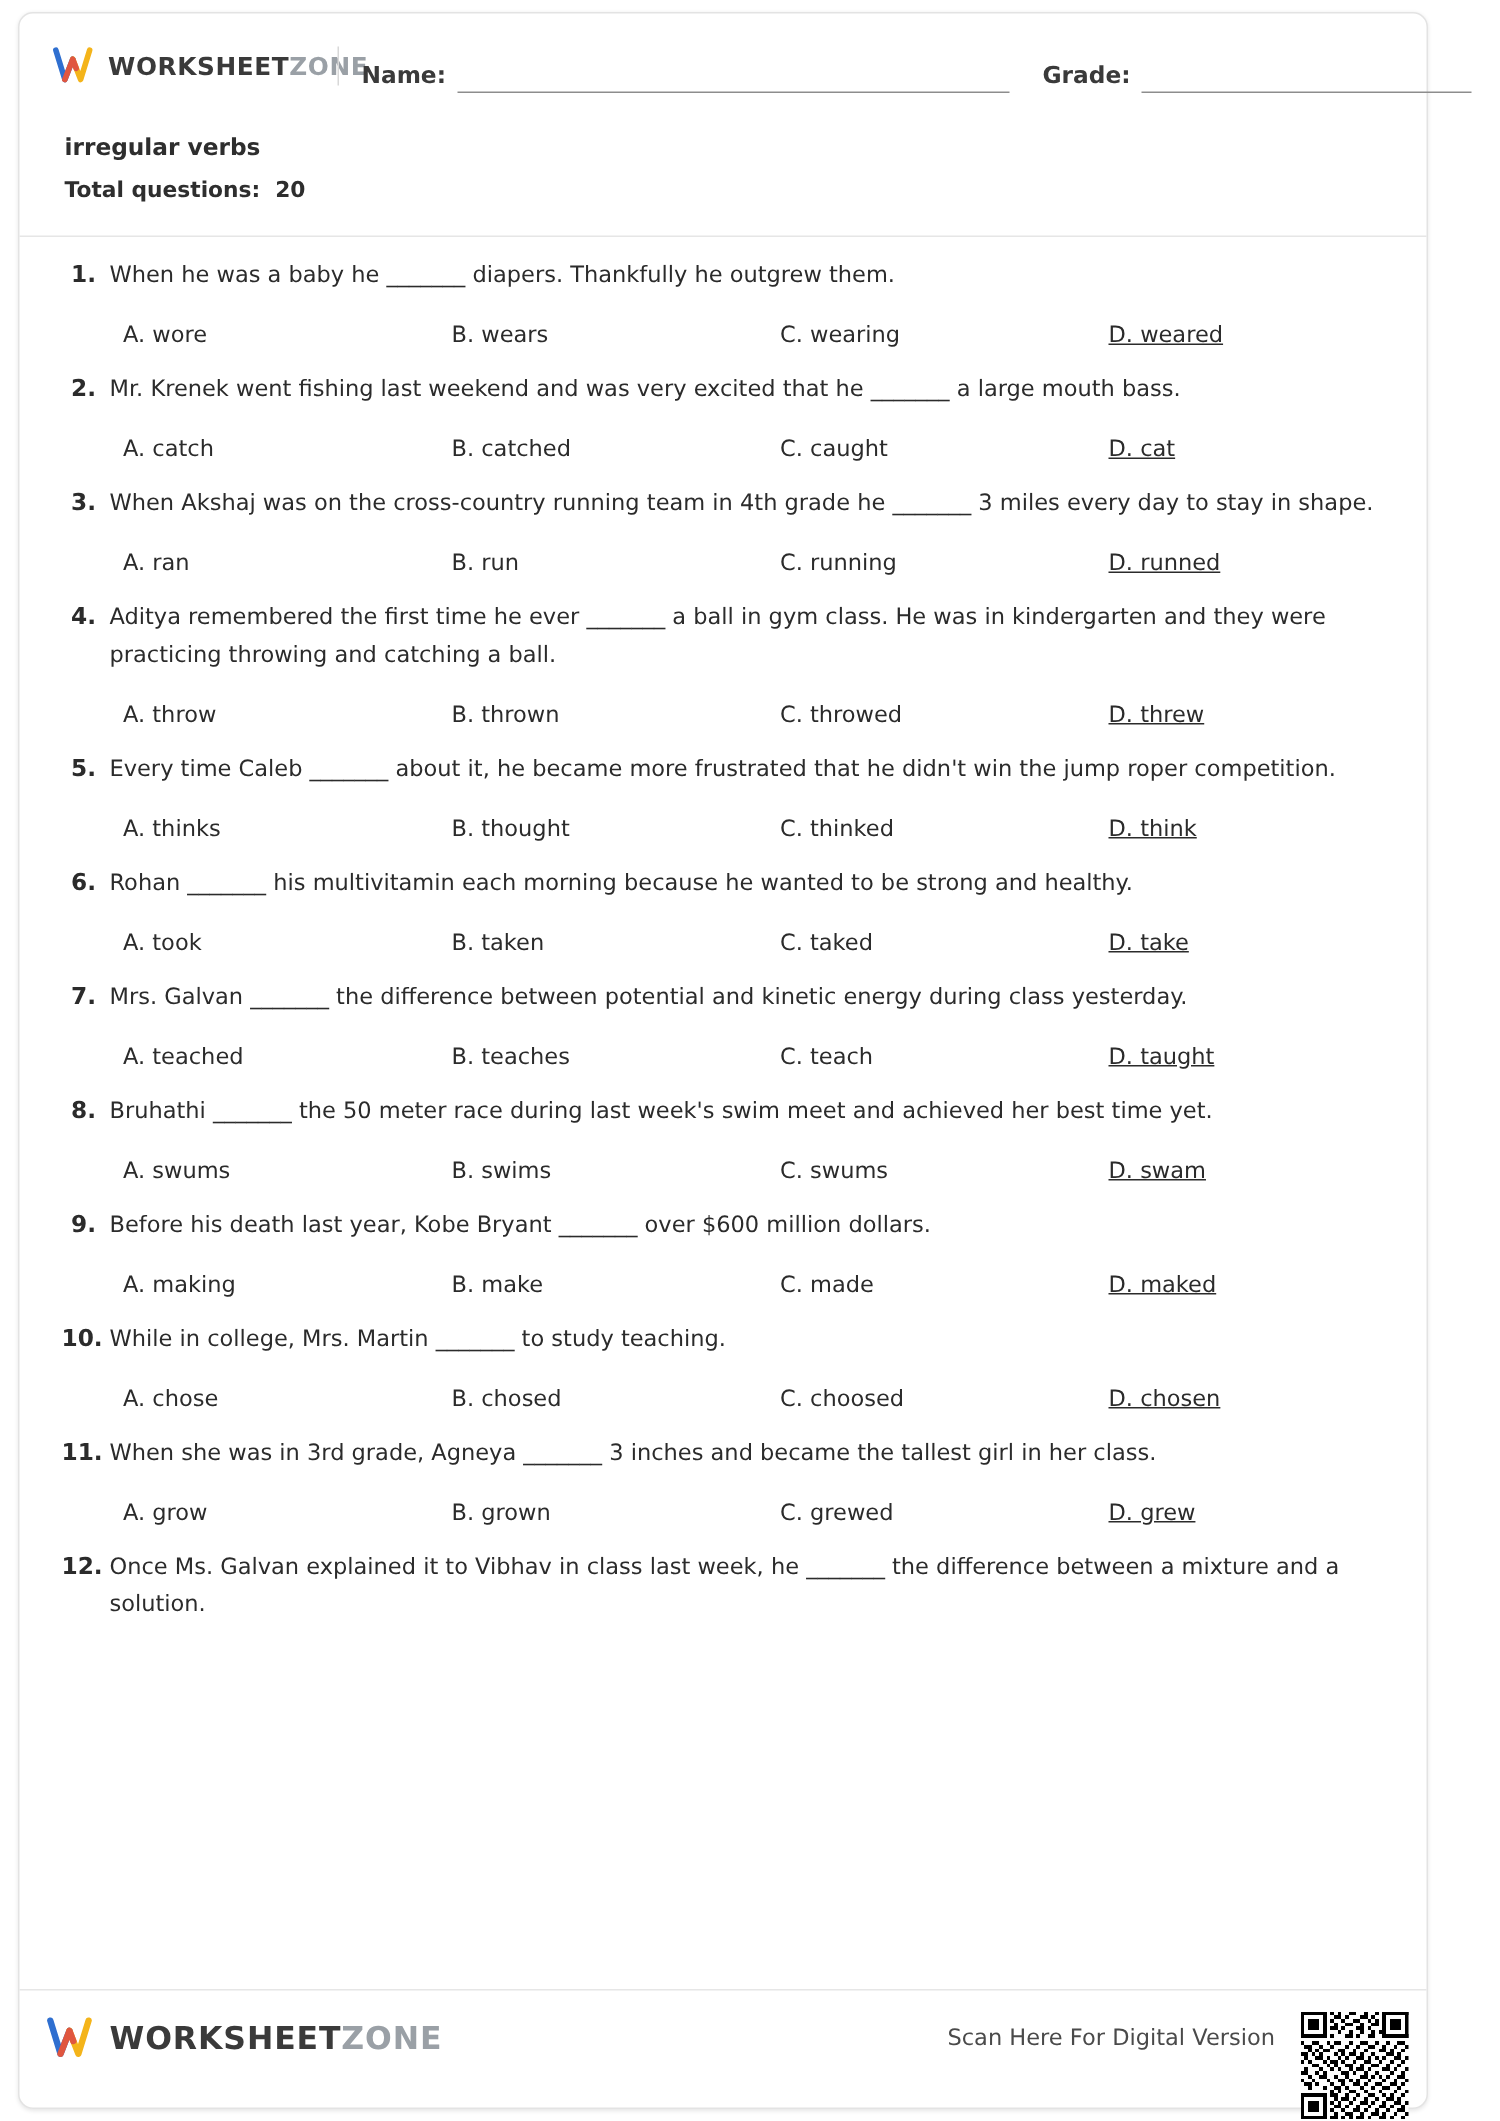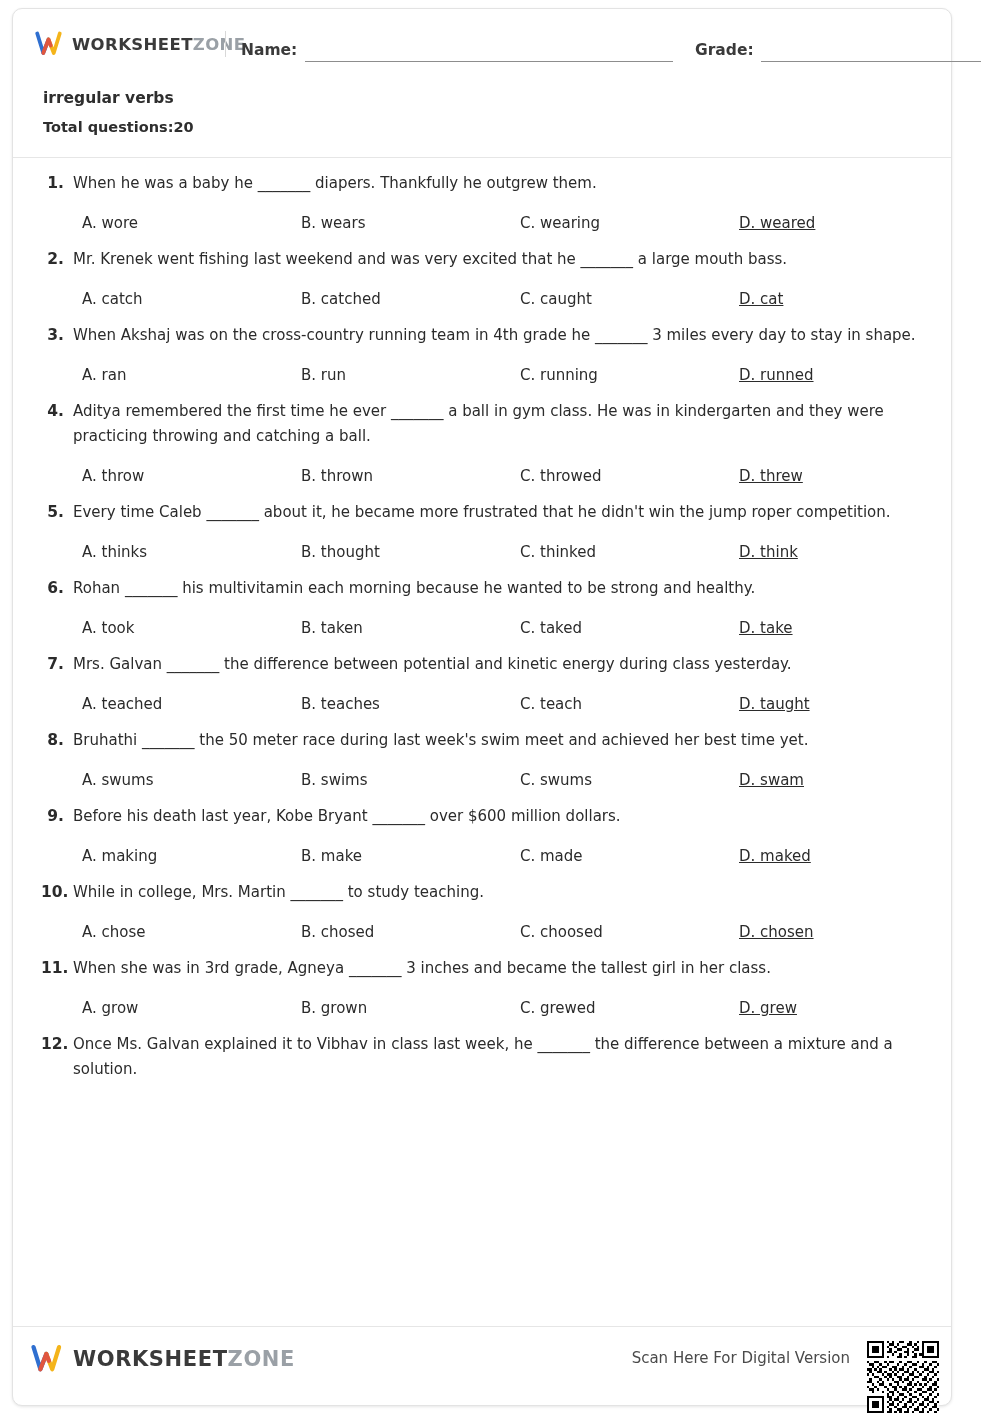--- a/index.html
+++ b/index.html
@@ -105,21 +105,21 @@
     text-align: right;
   }
   .ws-total {
     position: absolute;
     left: 30px;
     top: 110px;
     font-size: 14.5px;
     font-weight: bold;
     color: #2e2e2e;
   }
-  .ws-total .count { }
+  .ws-total .count { margin-left: 10px; }
   .header-rule {
     position: absolute;
     left: 0;
     top: 148px;
     width: 100%;
     height: 1px;
     background: #e6e6e6;
   }
 
   

